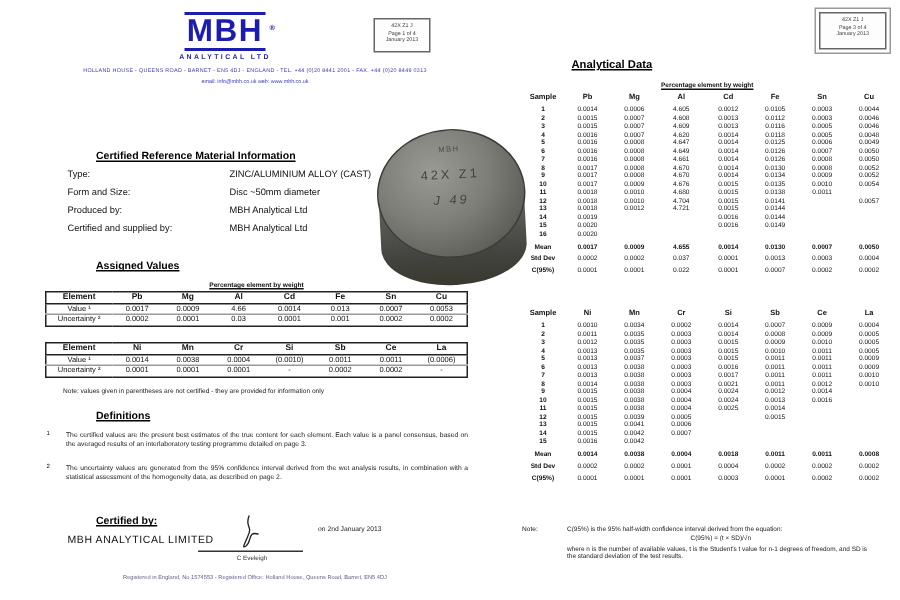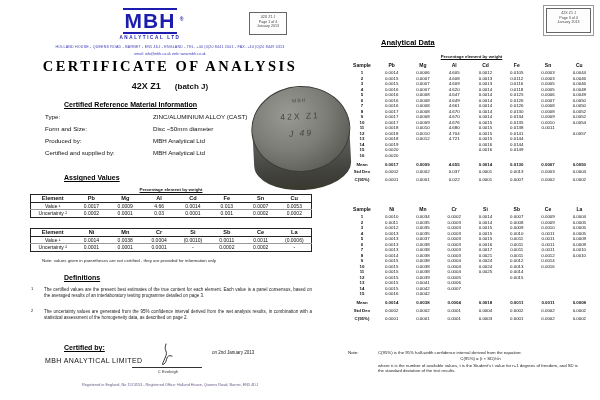--- a/index.html
+++ b/index.html
@@ -120,25 +120,21 @@
 
   <div class="abs stamp stamp1">
     <div>42X Z1 J</div>
     <div>Page 1 of 4</div>
     <div>January 2013</div>
   </div>
 
   <div class="abs addr">HOLLAND HOUSE - QUEENS ROAD - BARNET - EN5 4DJ - ENGLAND - TEL. +44 (0)20 8441 2001 - FAX. +44 (0)20 8449 0313</div>
   <div class="abs contact">email: info@mbh.co.uk     web: www.mbh.co.uk</div>
 
-  <div class="abs title">CERTIFICATE OF ANALYSIS</div>
-
-  <div class="abs product-line">
-    <span>42X Z1</span><span class="batch">(batch J)</span>
-  </div>
+
 
   <div class="abs sec-head crm-head">Certified Reference Material Information</div>
 
   <div class="abs info-row" style="top:113px">
     <span class="lbl">Type:</span><span>ZINC/ALUMINIUM ALLOY    (CAST)</span>
   </div>
   <div class="abs info-row" style="top:125px">
     <span class="lbl">Form and Size:</span><span>Disc ~50mm diameter</span>
   </div>
   <div class="abs info-row" style="top:137px">

